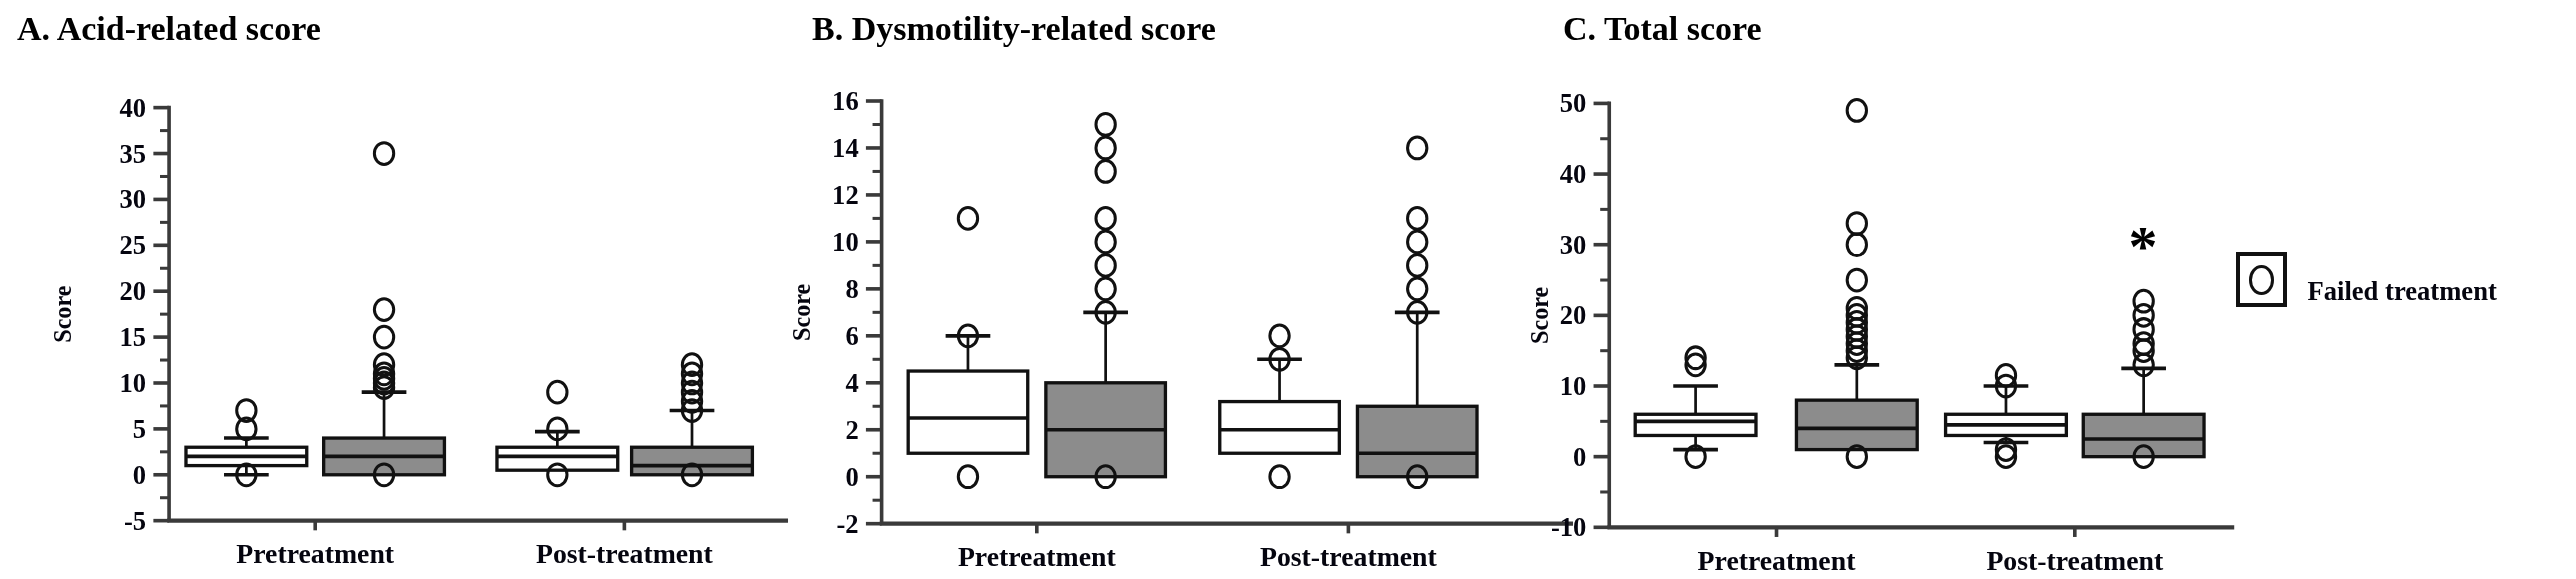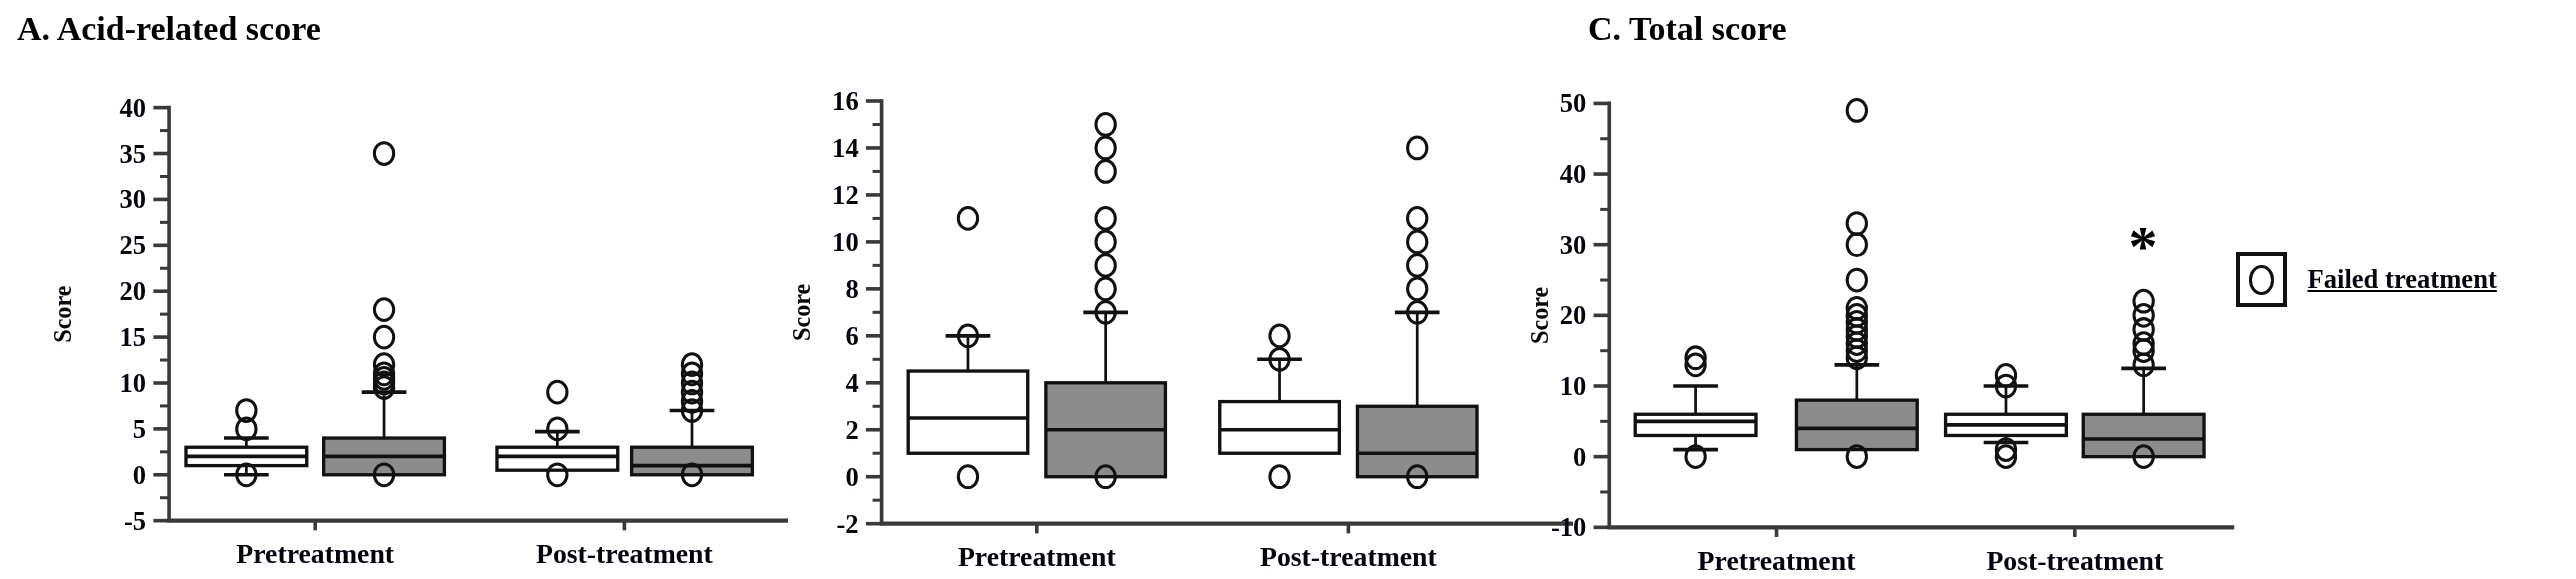--- a/index.html
+++ b/index.html
@@ -2,23 +2,23 @@
 <html style="font-size:9.7px"><head>
 <meta charset="utf-8">
 <style>
   html,body{margin:0;padding:0;background:#ffffff;}
   body{width:2576px;height:580px;position:relative;font-family:"Liberation Serif","DejaVu Serif",serif;}
   .figure{position:absolute;inset:0;background:#ffffff;}
   #chart-svg{position:absolute;left:0;top:0;}
   .panel-title{position:absolute;top:9.7px;font-weight:700;font-size:34px;color:#000000;white-space:nowrap;}
   #title-a{left:17px;}
   #title-b{left:812px;}
-  #title-c{left:1563px;margin-left:25px;}
+  #title-c{left:1563px;}
   .legend{position:absolute;left:2236px;top:252px;}
-  .legend-item{display:flex;align-items:center;margin-bottom:9.7px;text-decoration:underline;}
+  .legend-item{display:flex;align-items:flex-end;margin-bottom:9.7px;}
   .legend-key{width:43px;height:47px;border:4.2px solid #111111;display:flex;align-items:center;justify-content:center;background:#ffffff;box-sizing:content-box;}
   .legend-key.gray{background:#8c8c8c;}
   .legend-circle{width:19.3px;height:24px;border:3.6px solid #111111;border-radius:50%;background:#ffffff;}
   .legend-label{margin-left:20.5px;font-size:26.6px;font-weight:700;color:#05050f;white-space:nowrap;}
 </style>
 </head>
 <body>
 
 <div class="figure">
   <svg id="chart-svg" width="2576" height="580" viewBox="0 0 4266 960" xmlns="http://www.w3.org/2000/svg">
@@ -273,20 +273,21 @@
           <ellipse cx="3550" cy="545.4000000000001" rx="16" ry="18" fill="none" stroke="#111111" stroke-width="5"></ellipse>
           <ellipse cx="3550" cy="522" rx="16" ry="18" fill="none" stroke="#111111" stroke-width="5"></ellipse>
           <ellipse cx="3550" cy="498.6" rx="16" ry="18" fill="none" stroke="#111111" stroke-width="5"></ellipse>
           <ellipse cx="3550" cy="756" rx="16" ry="18" fill="none" stroke="#111111" stroke-width="5"></ellipse>
         </g>
         <text x="3549" y="439.6" text-anchor="middle" font-size="96" font-weight="700" fill="#000000">*</text>
       </g>
     </svg>
 
   <div class="panel-title" id="title-a">A. Acid-related score</div>
+  <div class="panel-title" id="title-b">B. Dysmotility-related score</div>
   <div class="panel-title" id="title-c">C. Total score</div>
 
   <div class="legend">
     <div class="legend-item">
       <span class="legend-key">
           <span class="legend-circle"></span>
         </span>
       <span class="legend-label">Failed treatment</span>
     </div>
   </div>

